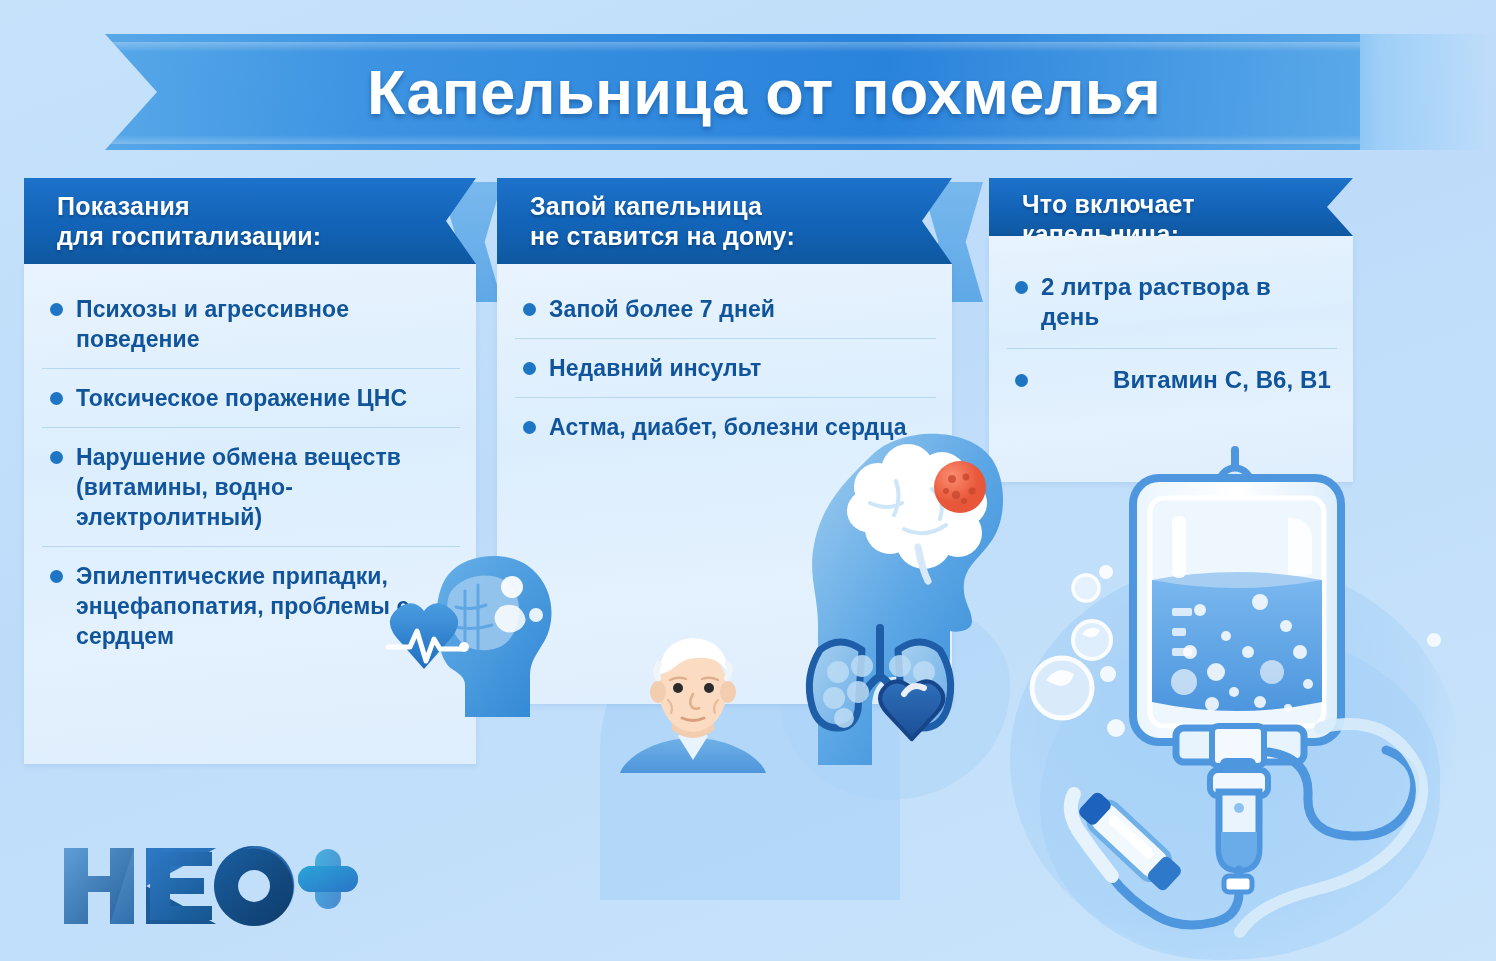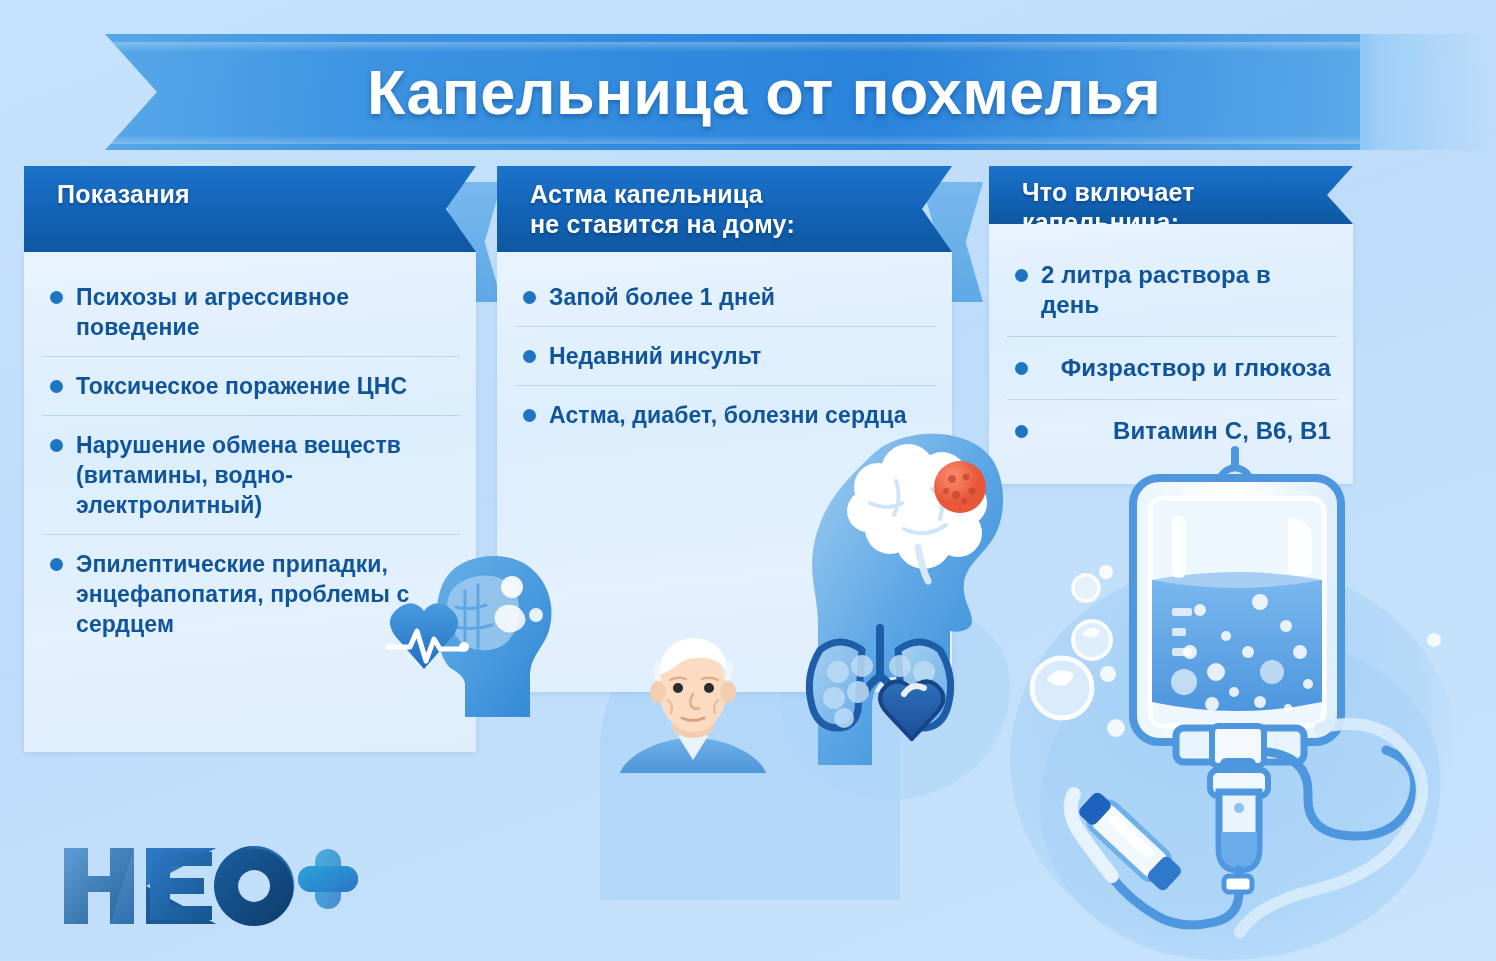--- a/index.html
+++ b/index.html
@@ -45,21 +45,21 @@
   .blob-a{ left:1010px; top:560px; width:450px; height:400px;
            background:radial-gradient(ellipse at 40% 35%, rgba(160,205,245,.85), rgba(172,212,247,.55) 60%, rgba(190,222,250,0) 72%); }
   .blob-b{ left:1040px; top:630px; width:400px; height:330px;
            background:rgba(166,209,247,.55); border-radius:48% 52% 55% 45%/55% 45% 52% 48%; }
   .blob-c{ left:600px; top:600px; width:300px; height:300px;
            background:rgba(168,210,247,.62); border-radius:50% 50% 0 0; }
   .blob-d{ left:780px; top:600px; width:230px; height:200px;
            background:rgba(172,212,248,.50); border-radius:40% 46% 52% 48%/48% 42% 56% 50%; }
 
   
-  .col{ position:absolute; top:166px;border-radius:28px; }
+  .col{ position:absolute; top:178px;border-radius:28px; }
   .col-1{ left:24px;  width:452px; }
   .col-2{ left:497px; width:455px; }
   .col-3{ left:989px; width:364px; }
 
   .col-head{
     position:relative; height:86px;
     background:linear-gradient(180deg,#1d72c9 0%,#1263b7 55%,#0f589f 100%);
     padding:13px 0 0 33px;
     color:#fff; font-size:25px; font-weight:bold; line-height:30px;
     letter-spacing:.2px;
@@ -143,20 +143,21 @@
   </div>
   <div class="banner-title">Капельница от похмелья</div>
 </div>
 
 <div class="tail tail-1"></div>
 <div class="tail tail-2"></div>
 
 <div class="col col-1">
   <div class="col-head">
     <span class="l2">Показания</span>
+    <span class="l2">для госпитализации:</span>
   </div>
   <div class="col-body">
     <div class="item">
       <span class="bullet"></span>
       <span class="item-text">Психозы и агрессивное поведение</span>
     </div>
     <div class="item">
       <span class="bullet"></span>
       <span class="item-text">Токсическое поражение ЦНС</span>
     </div>
@@ -166,51 +167,47 @@
     </div>
     <div class="item">
       <span class="bullet"></span>
       <span class="item-text">Эпилептические припадки, энцефапопатия, проблемы с сердцем</span>
     </div>
   </div>
 </div>
 
 <div class="col col-2">
   <div class="col-head">
-    <span class="l2">Астма капельница</span>
+    <span class="l2">Запой капельница</span>
     <span class="l2">не ставится на дому:</span>
   </div>
   <div class="col-body">
     <div class="item">
       <span class="bullet"></span>
-      <span class="item-text">Запой более 1 дней</span>
+      <span class="item-text">Запой более 7 дней</span>
     </div>
     <div class="item">
       <span class="bullet"></span>
       <span class="item-text">Недавний инсульт</span>
     </div>
     <div class="item">
       <span class="bullet"></span>
       <span class="item-text">Астма, диабет, болезни сердца</span>
     </div>
   </div>
 </div>
 
 <div class="col col-3">
   <div class="col-head">
     <span class="l2">Что включает капельница:</span>
   </div>
   <div class="col-body">
     <div class="item">
       <span class="bullet"></span>
       <span class="item-text">2 литра раствора в день</span>
-    </div>
-    <div class="item">
-      <span class="bullet"></span>
-      <span class="item-text">Физраствор и глюкоза</span>
     </div>
     <div class="item">
       <span class="bullet"></span>
       <span class="item-text">Витамин С, В6, В1</span>
     </div>
   </div>
 </div>
 
 <svg class="ill ill-head-brain" viewBox="0 0 225 175">
   <defs>

